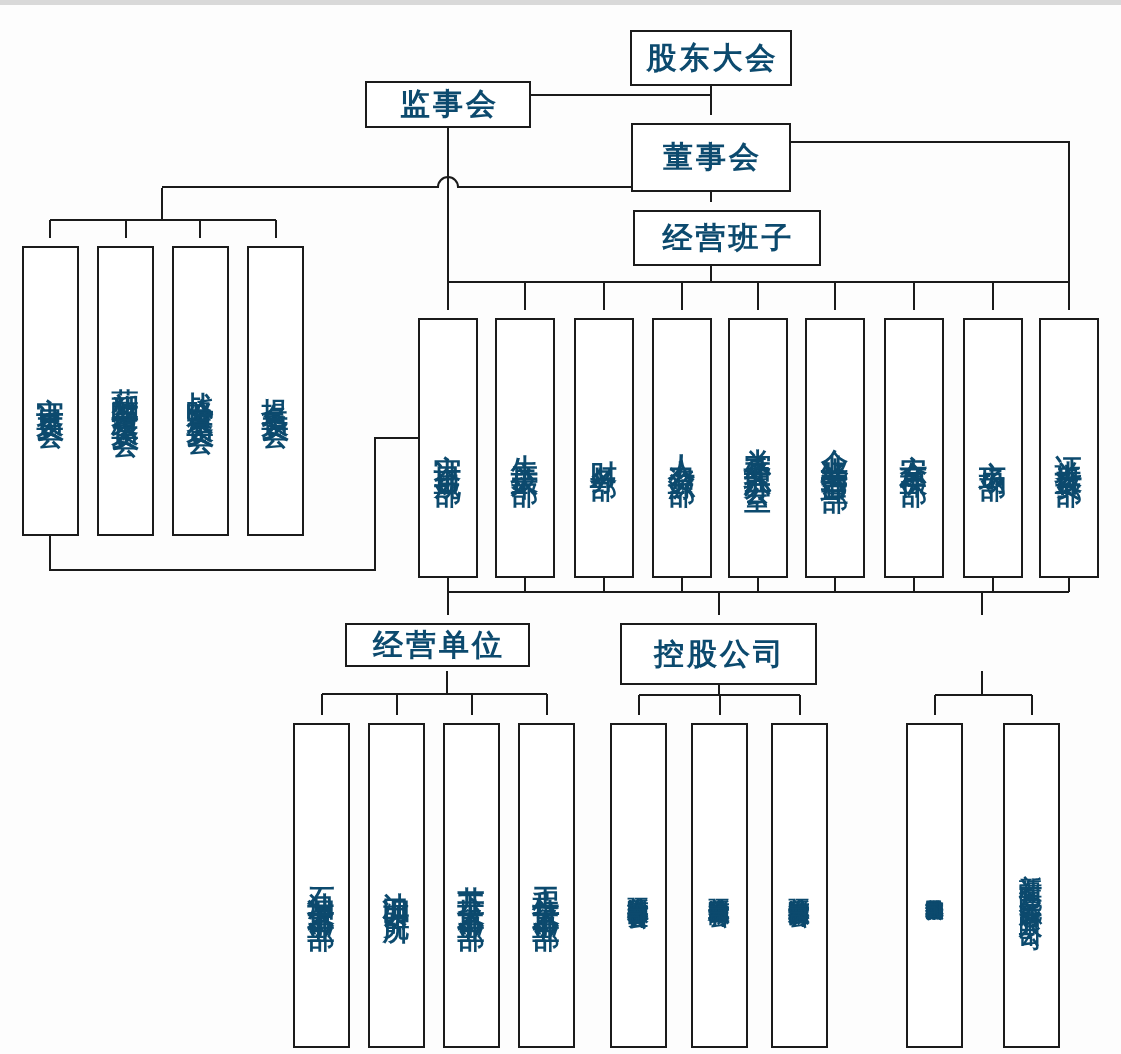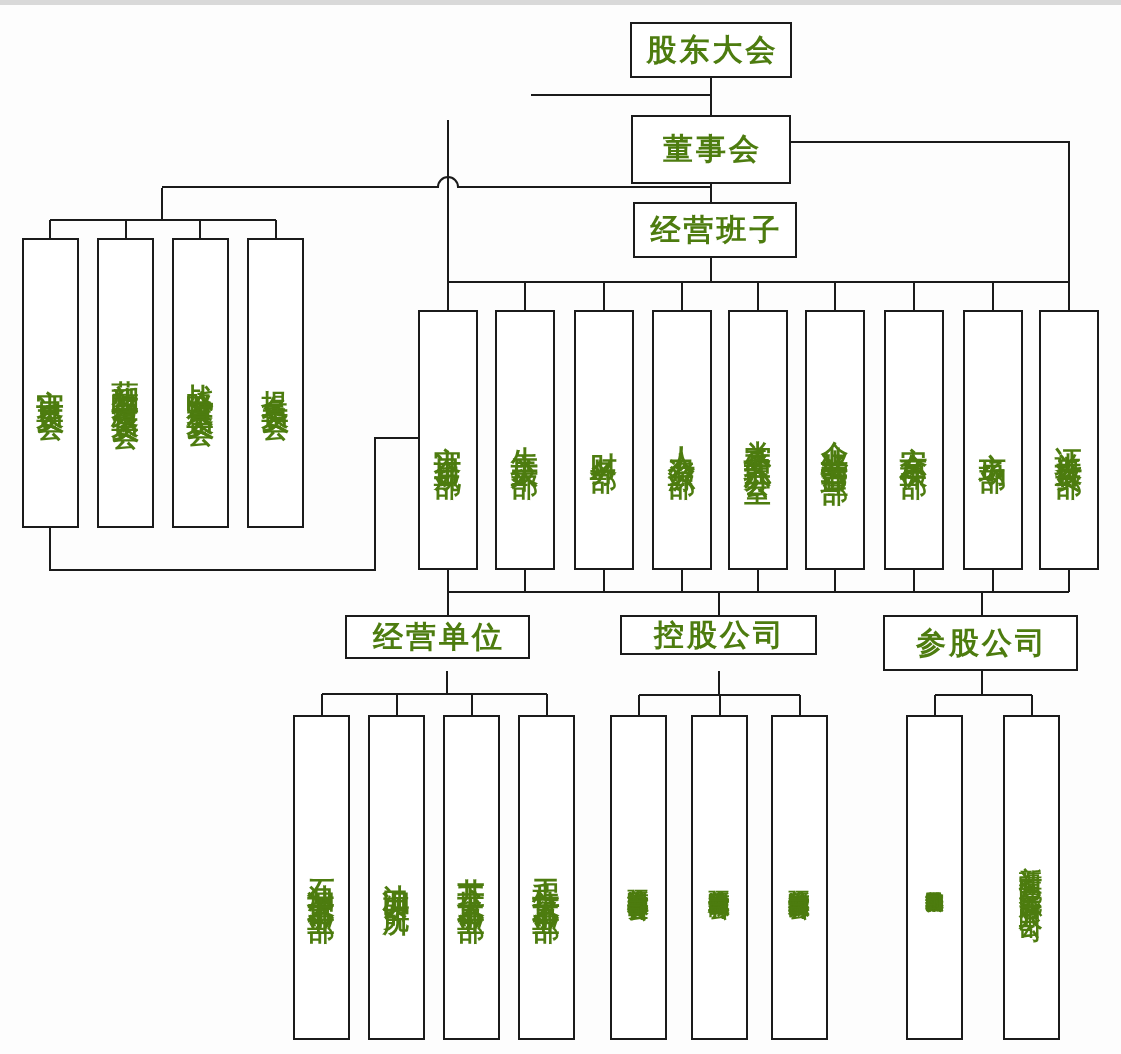--- a/index.html
+++ b/index.html
@@ -14,23 +14,24 @@
     position:absolute;left:0;top:0;width:1121px;height:5px;
     background:#d9d9d9;
   }
   #lines{position:absolute;left:0;top:0;}
   .box{
     position:absolute;
     box-sizing:border-box;
     background:#ffffff;
     border:2px solid #1b1b1b;
     display:flex;align-items:center;justify-content:center;
-    color:#4d7c0f;
+    color:#0c4a6e;
     font-weight:bold;
     text-align:left;
+    margin-top:8px;
   }
   .h{ 
     font-size:30px;letter-spacing:3px;text-indent:3px;white-space:nowrap;
   }
   .v{ 
     writing-mode:vertical-rl;
     font-size:27px;letter-spacing:6px;
     line-height:1;
   }
   .v.small{font-size:21px;letter-spacing:1px;}
@@ -82,41 +83,41 @@
 
       <path d="M982 671 V695 M935 695 H1032 M935 695 V715 M1032 695 V715"></path>
     </g>
 
     <g stroke="#1b1b1b" stroke-width="2" fill="none">
       <path d="M162 187 H438 A10 10 0 0 1 458 187 H711"></path>
     </g>
   </svg>
 
   <div class="box h" style="left:630px;top:22px;width:162px;height:56px">股东大会</div>
+  <div class="box h" style="left:365px;top:73px;width:166px;height:47px">监事会</div>
   <div class="box h" style="left:631px;top:115px;width:160px;height:69px">董事会</div>
-  <div class="box h" style="left:633px;top:202px;width:164px;height:56px">经营班子</div>
+  <div class="box h" style="left:633px;top:202px;width:188px;height:56px">经营班子</div>
 
   <div class="box v" style="left:22px;top:238px;width:57px;height:290px">审计委员会</div>
   <div class="box v" style="left:97px;top:238px;width:57px;height:290px">薪酬与考核委员会</div>
   <div class="box v" style="left:172px;top:238px;width:57px;height:290px">战略发展委员会</div>
   <div class="box v" style="left:247px;top:238px;width:57px;height:290px">提名委员会</div>
 
   <div class="box v" style="left:418px;top:310px;width:60px;height:260px">审计合规部</div>
   <div class="box v" style="left:495px;top:310px;width:60px;height:260px">生产技术部</div>
   <div class="box v" style="left:574px;top:310px;width:60px;height:260px">财务部</div>
   <div class="box v" style="left:652px;top:310px;width:60px;height:260px">人力资源部</div>
   <div class="box v" style="left:728px;top:310px;width:60px;height:260px">党委经理办公室</div>
   <div class="box v" style="left:805px;top:310px;width:60px;height:260px">企业经营管理部</div>
   <div class="box v" style="left:884px;top:310px;width:60px;height:260px">安全环保部</div>
   <div class="box v" style="left:963px;top:310px;width:60px;height:260px">市场部</div>
   <div class="box v" style="left:1039px;top:310px;width:60px;height:260px">证券投资部</div>
 
   <div class="box h" style="left:345px;top:615px;width:185px;height:44px">经营单位</div>
-  <div class="box h" style="left:620px;top:615px;width:197px;height:40px">控股公司</div>
-  <div class="box h" style="left:883px;top:615px;width:195px;height:56px">参股公司</div>
+  <div class="box h" style="left:620px;top:615px;width:197px;height:62px">控股公司</div>
 
   <div class="box v" style="left:293px;top:715px;width:57px;height:325px">石油技术事业部</div>
   <div class="box v" style="left:368px;top:715px;width:57px;height:325px">油田研究所</div>
   <div class="box v" style="left:443px;top:715px;width:57px;height:325px">井下技术事业部</div>
   <div class="box v" style="left:518px;top:715px;width:57px;height:325px">工程技术事业部</div>
 
   <div class="box v small" style="left:610px;top:715px;width:57px;height:325px">新疆准油运输服务有限责任公司</div>
   <div class="box v small" style="left:691px;top:715px;width:57px;height:325px">新疆准油建设工程有限公司</div>
   <div class="box v small" style="left:771px;top:715px;width:57px;height:325px">新疆准油智慧科技有限公司</div>
 

